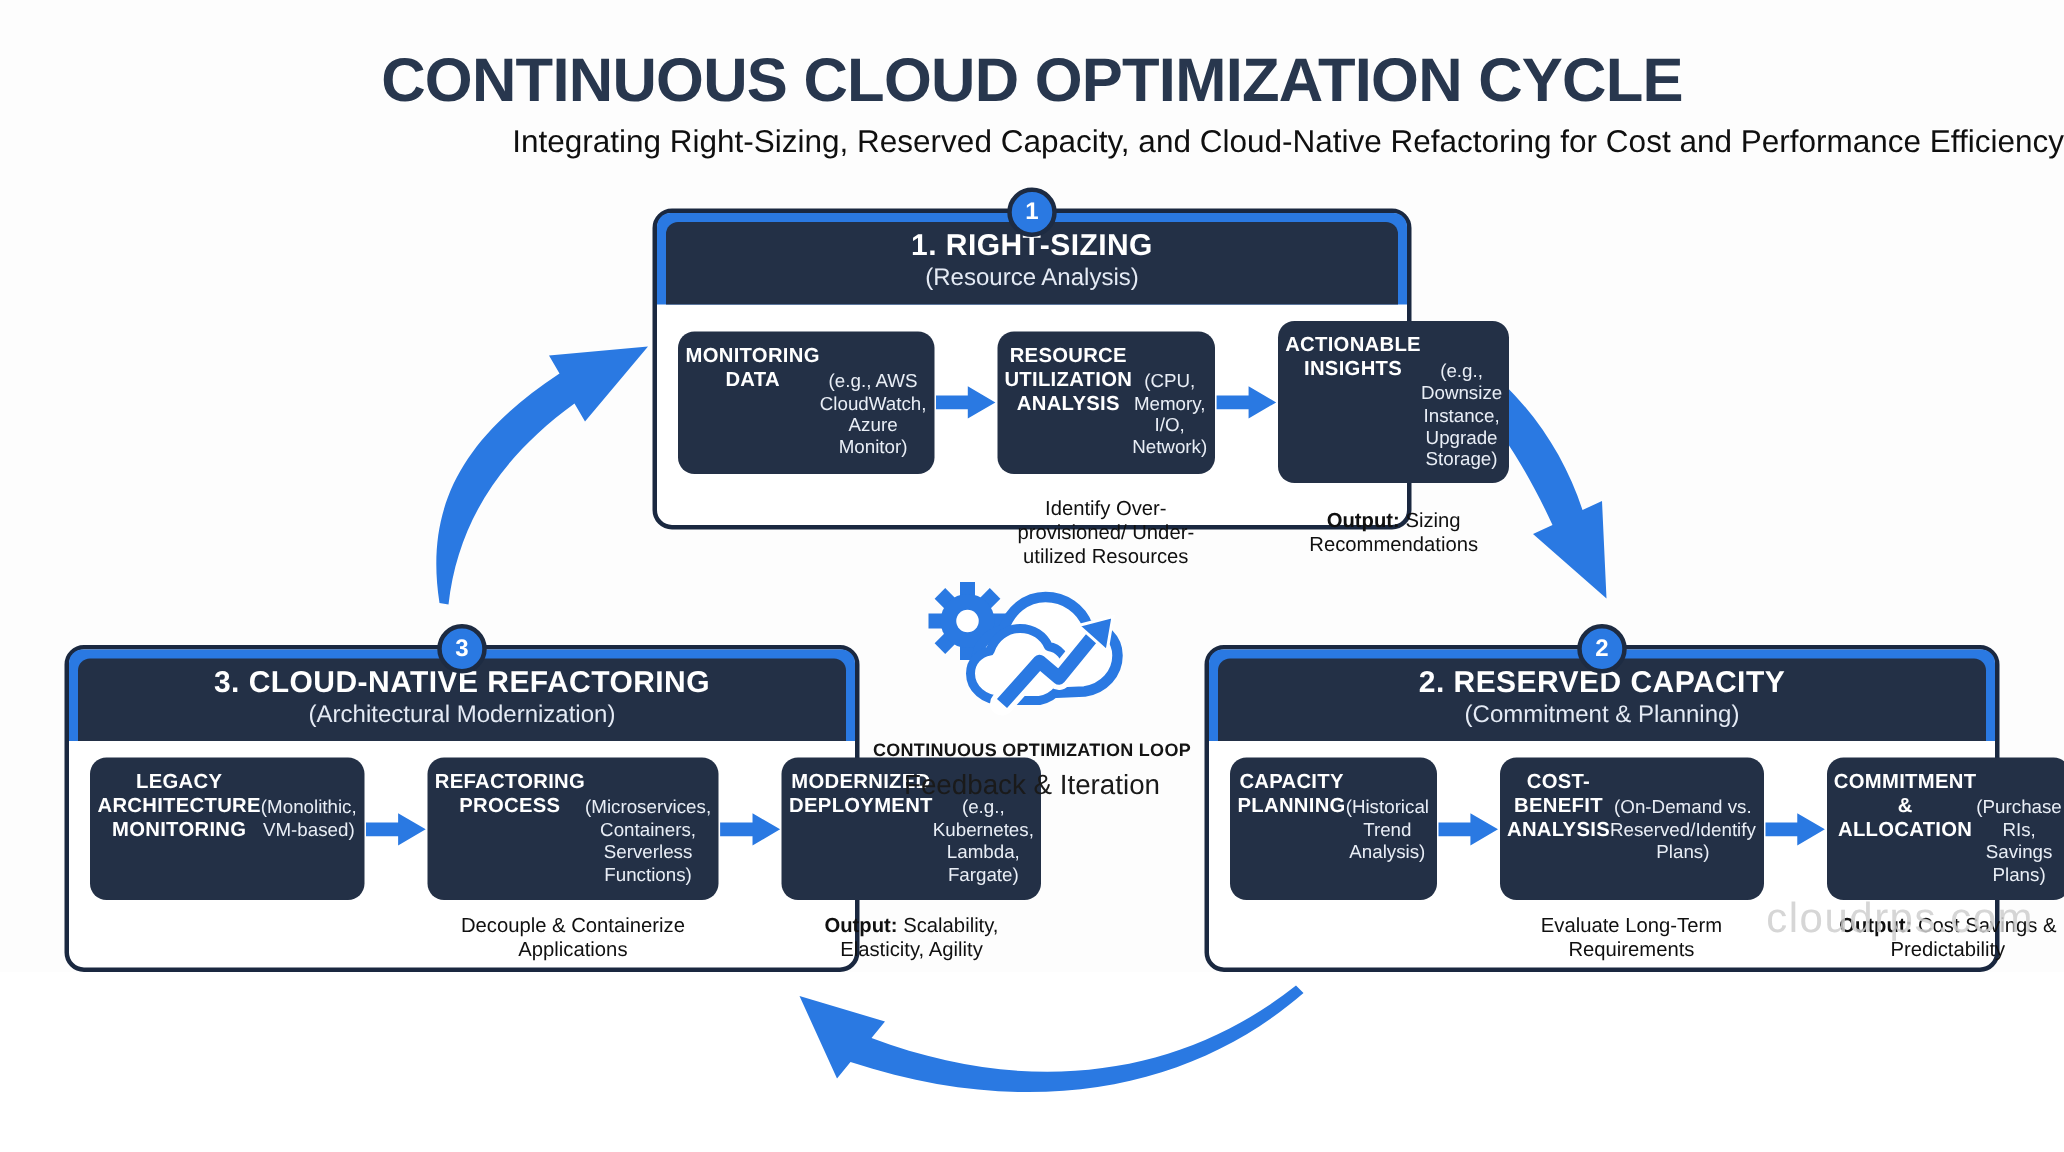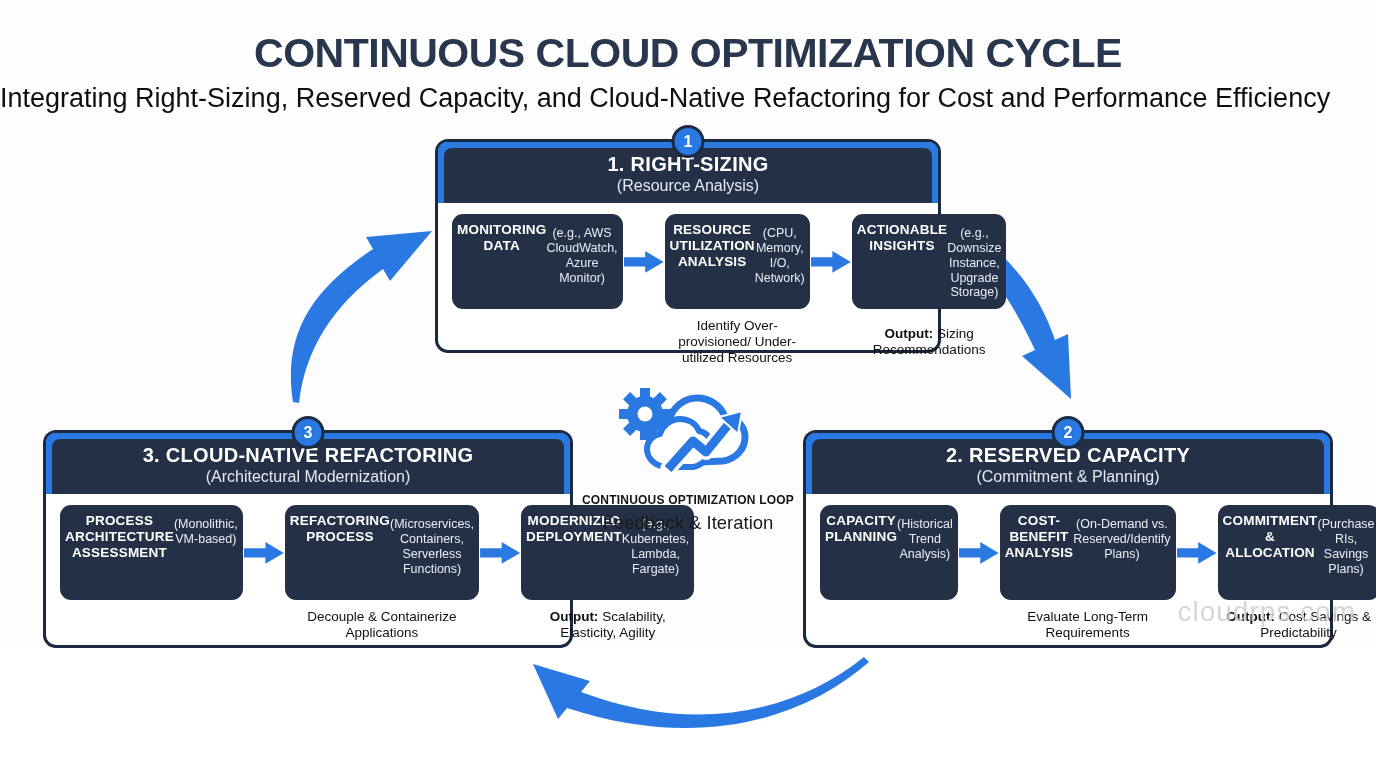--- a/index.html
+++ b/index.html
@@ -5,21 +5,21 @@
   * { margin:0; padding:0; box-sizing:border-box; }
   html,body { width:1376px; height:768px; background:#ffffff; overflow:hidden;
               font-family:"Liberation Sans", sans-serif; }
   .canvas { position:relative; width:1376px; height:648px; background:#fdfdfd; }
 
   
   .page-title { position:absolute; top:30px; left:0; width:100%;
     text-align:center; font-size:41px; font-weight:800; letter-spacing:-0.5px;
     color:#28374e; }
   .page-subtitle { position:absolute; top:83px; left:0; width:100%;
-    text-align:left; font-size:27px; font-weight:400; color:#0f0f0f; }
+    text-align:right; font-size:21px; font-weight:400; color:#0f0f0f; }
 
   
   .overlay { position:absolute; left:0; top:0; z-index:1; pointer-events:none; }
 
   
   .stage { position:absolute; z-index:2; background:#ffffff;
     border:3px solid #1a2840; border-radius:13px; }
   .stage-top   { left:435px; top:139px; width:506px; height:214px; }
   .stage-right { left:803px; top:430px; width:530px; height:218px; }
   .stage-left  { left:43px;  top:430px; width:530px; height:218px; }
@@ -40,21 +40,21 @@
 
   .stage-body { padding:11px 14px 8px 14px; display:grid;
     grid-template-columns:1fr 42px 1fr 42px 1fr;
     grid-template-rows:auto auto; align-items:center; }
   .step-box { background:#233046; border-radius:11px; min-height:95px;
     display:flex; justify-content:center;
     text-align:center; padding:8px 5px; grid-row:1; }
   .step-title { color:#ffffff; font-size:13.5px; font-weight:800;
     line-height:1.18; letter-spacing:0.2px; }
   .step-detail { color:#e9eef6; font-size:12.5px; font-weight:400;
-    line-height:1.18; margin-top:4px; }
+    line-height:1.18; margin-top:18px; }
 
   .flow-arrow { grid-row:1; width:40px; height:27px; margin:0 1px;
     background:#2a79e2;
     clip-path:polygon(0% 33%, 54% 33%, 54% 10%, 100% 50%, 54% 90%, 54% 67%, 0% 67%); }
 
   .caption { grid-row:2; text-align:center; font-size:13.5px; color:#101010;
     line-height:1.18; margin-top:9px; min-height:32px; }
   .cap-1 { grid-column:1; } .cap-2 { grid-column:3; } .cap-3 { grid-column:5; }
   .caption b { font-weight:700; }
   .caption b:empty { display:none; }
@@ -147,21 +147,21 @@
   <section class="stage stage-left">
     <div class="badge">3</div>
     <div class="stage-header">
       <div class="stage-header-inner">
         <div class="stage-title">3. CLOUD-NATIVE REFACTORING</div>
         <div class="stage-subtitle">(Architectural Modernization)</div>
       </div>
     </div>
     <div class="stage-body">
       <div class="step-box">
-        <div class="step-title">PROCESS ARCHITECTURE ASSESSMENT</div>
+        <div class="step-title">LEGACY ARCHITECTURE MONITORING</div>
         <div class="step-detail">(Monolithic, VM-based)</div>
       </div>
       <div class="flow-arrow"></div>
       <div class="step-box">
         <div class="step-title">REFACTORING PROCESS</div>
         <div class="step-detail">(Microservices, Containers, Serverless Functions)</div>
       </div>
       <div class="flow-arrow"></div>
       <div class="step-box">
         <div class="step-title">MODERNIZED DEPLOYMENT</div>

